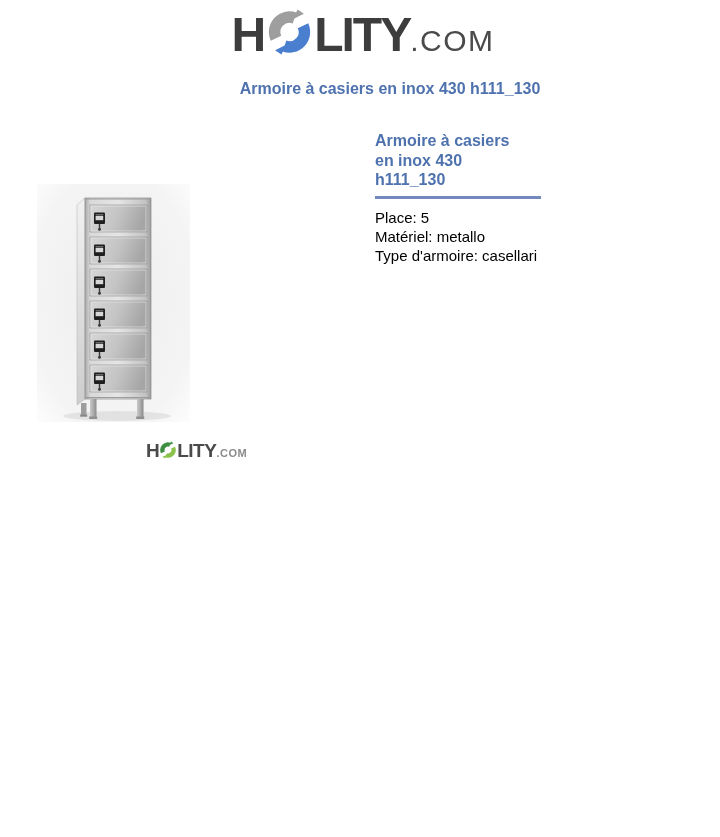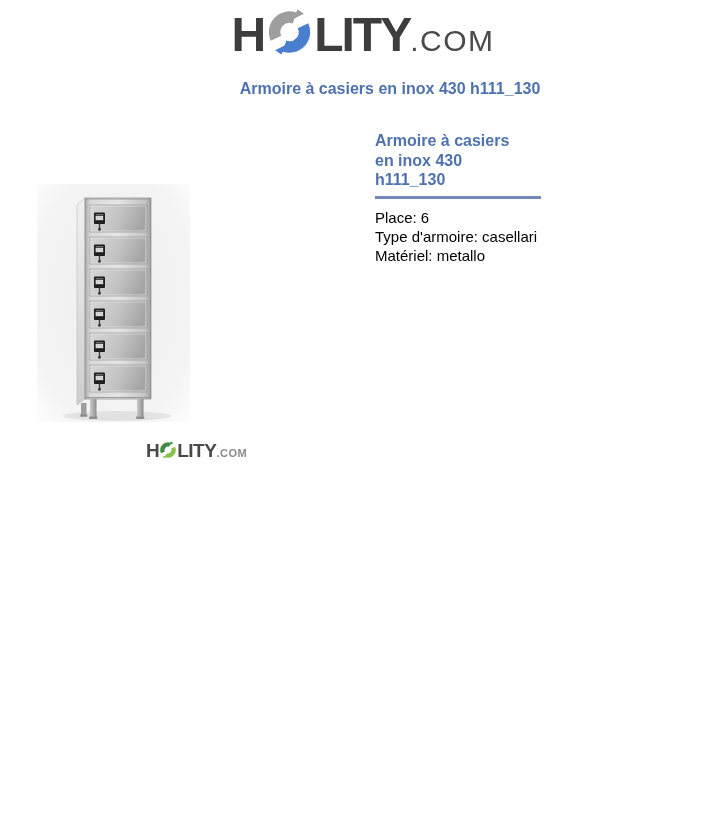--- a/index.html
+++ b/index.html
@@ -185,23 +185,23 @@
   <rect x="53" y="215" width="6.5" height="19" fill="url(#gLeg)"></rect>
   <rect x="52.2" y="232.5" width="8" height="2.5" fill="#8f8f8f"></rect>
   <rect x="100" y="215" width="6.5" height="19" fill="url(#gLeg)"></rect>
   <rect x="99.2" y="232.5" width="8" height="2.5" fill="#8f8f8f"></rect>
 </svg>
 
 <div class="product-info">
   <h2>Armoire à casiers en inox 430 h111_130</h2>
   <div class="divider"></div>
   <div class="specs">
-    <div>Place: 6</div>
+    <div>Place: 5</div>
+    <div>Matériel: metallo</div>
     <div>Type d'armoire: casellari</div>
-    <div>Matériel: metallo</div>
   </div>
 </div>
 
 <div class="watermark">
   <span class="wm-txt">H</span><svg class="o-icon" viewBox="0 0 100 100" aria-hidden="true">
       <path d="M 60.6 20.9 A 31 31 0 0 0 21.9 63.1" fill="none" stroke="#3e8e41" stroke-width="24"></path>
       <polygon points="56,24 67,3 80,12" fill="#3e8e41"></polygon>
       <path d="M 39.4 79.1 A 31 31 0 0 0 78.1 36.9" fill="none" stroke="#8bc34a" stroke-width="24"></path>
       <polygon points="44,76 33,97 20,88" fill="#8bc34a"></polygon>
     </svg><span class="wm-txt">LITY</span><span class="wm-com">.COM</span>

